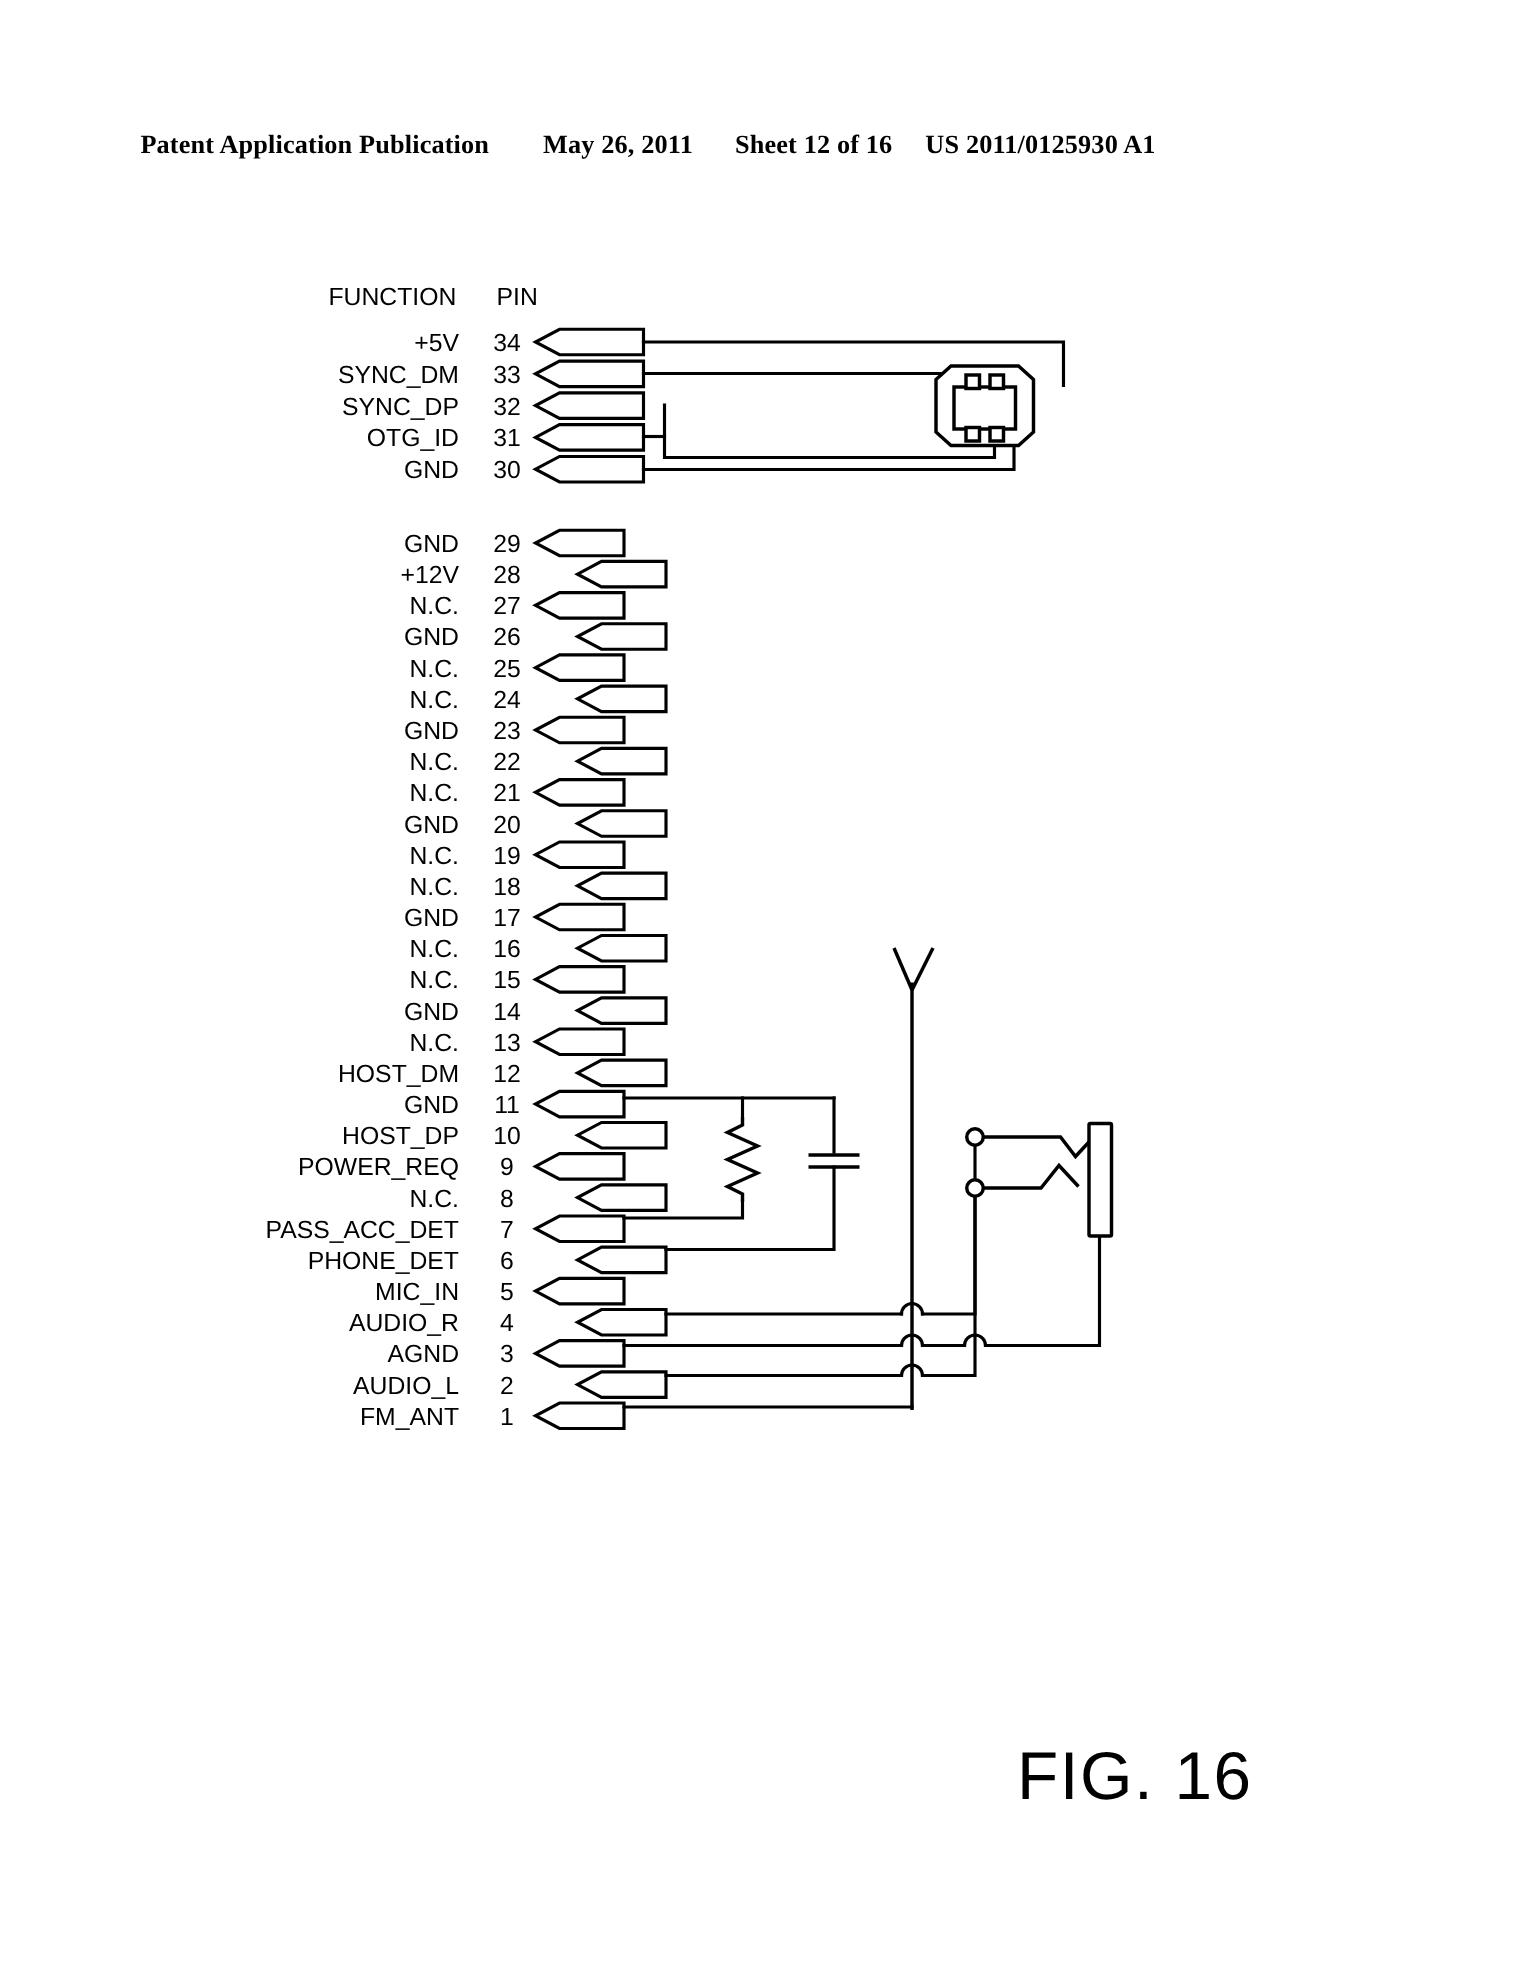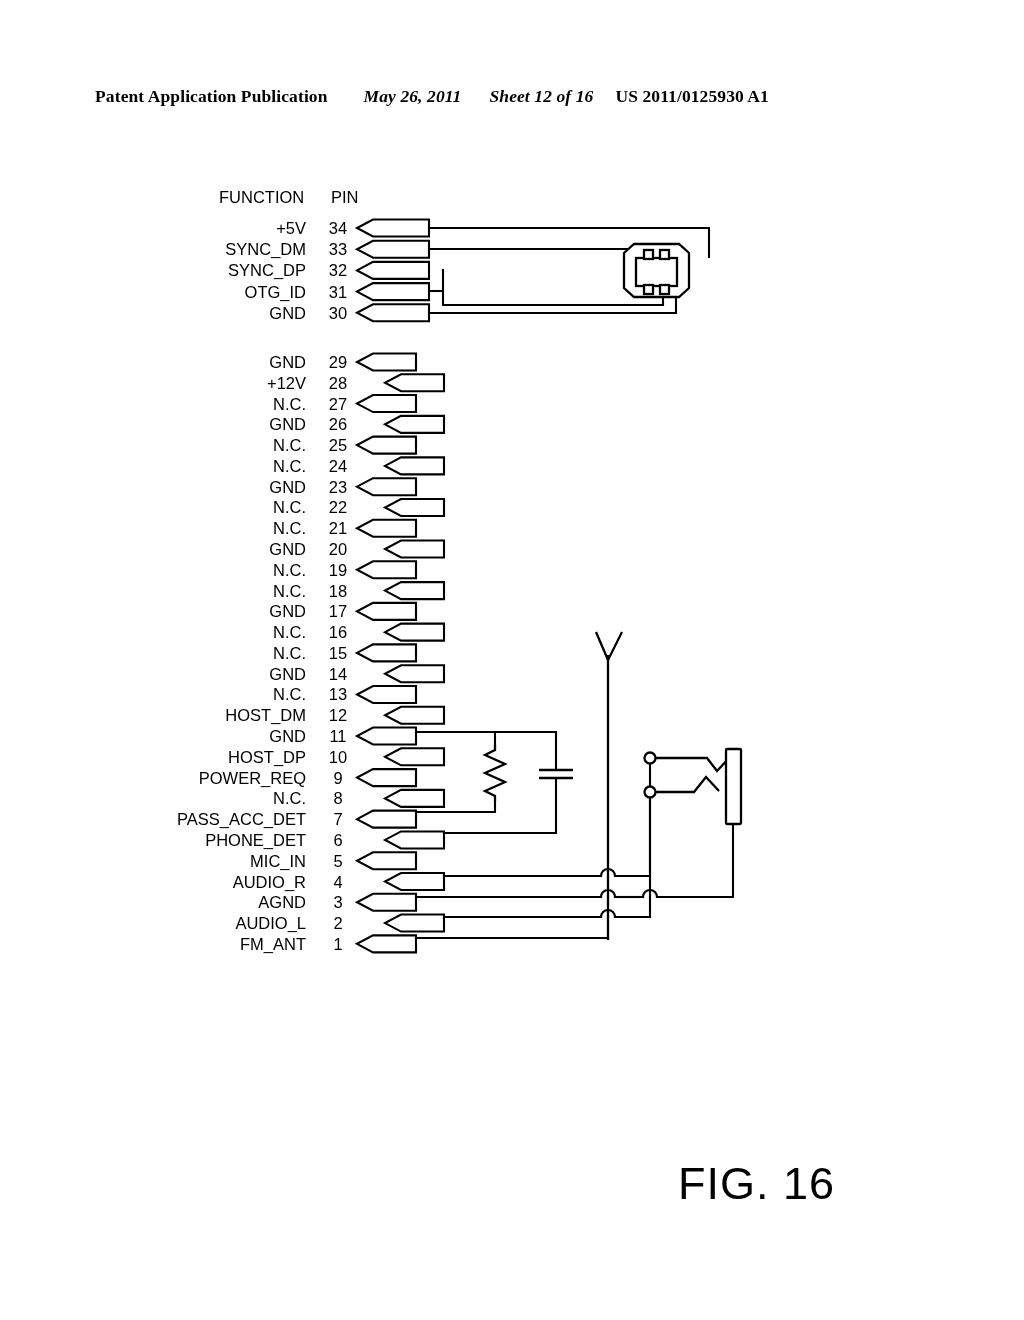--- a/index.html
+++ b/index.html
@@ -25,22 +25,22 @@
     display: flex;
     justify-content: center;
     align-items: flex-start;
     font-family: "Liberation Serif", serif;
     font-weight: bold;
     font-size: 17.5px;
     letter-spacing: 0.1px;
     white-space: nowrap;
   }
   #patent-header .hdr-pub { }
-  #patent-header .hdr-date { margin-left: 36px; font-style: italic; }
-  #patent-header .hdr-sheet { margin-left: 28px; font-style: italic; }
+  #patent-header .hdr-date { margin-left: 36px; }
+  #patent-header .hdr-sheet { margin-left: 28px; }
   #patent-header .hdr-num { margin-left: 22px; font-family: Liberation Serif, serif; }
 
   
   #fig-caption {
     position: absolute;
     left: 678px;
     top: 1158px;
     font-family: "Liberation Sans", sans-serif;
     font-size: 45px;
     letter-spacing: 1px;

